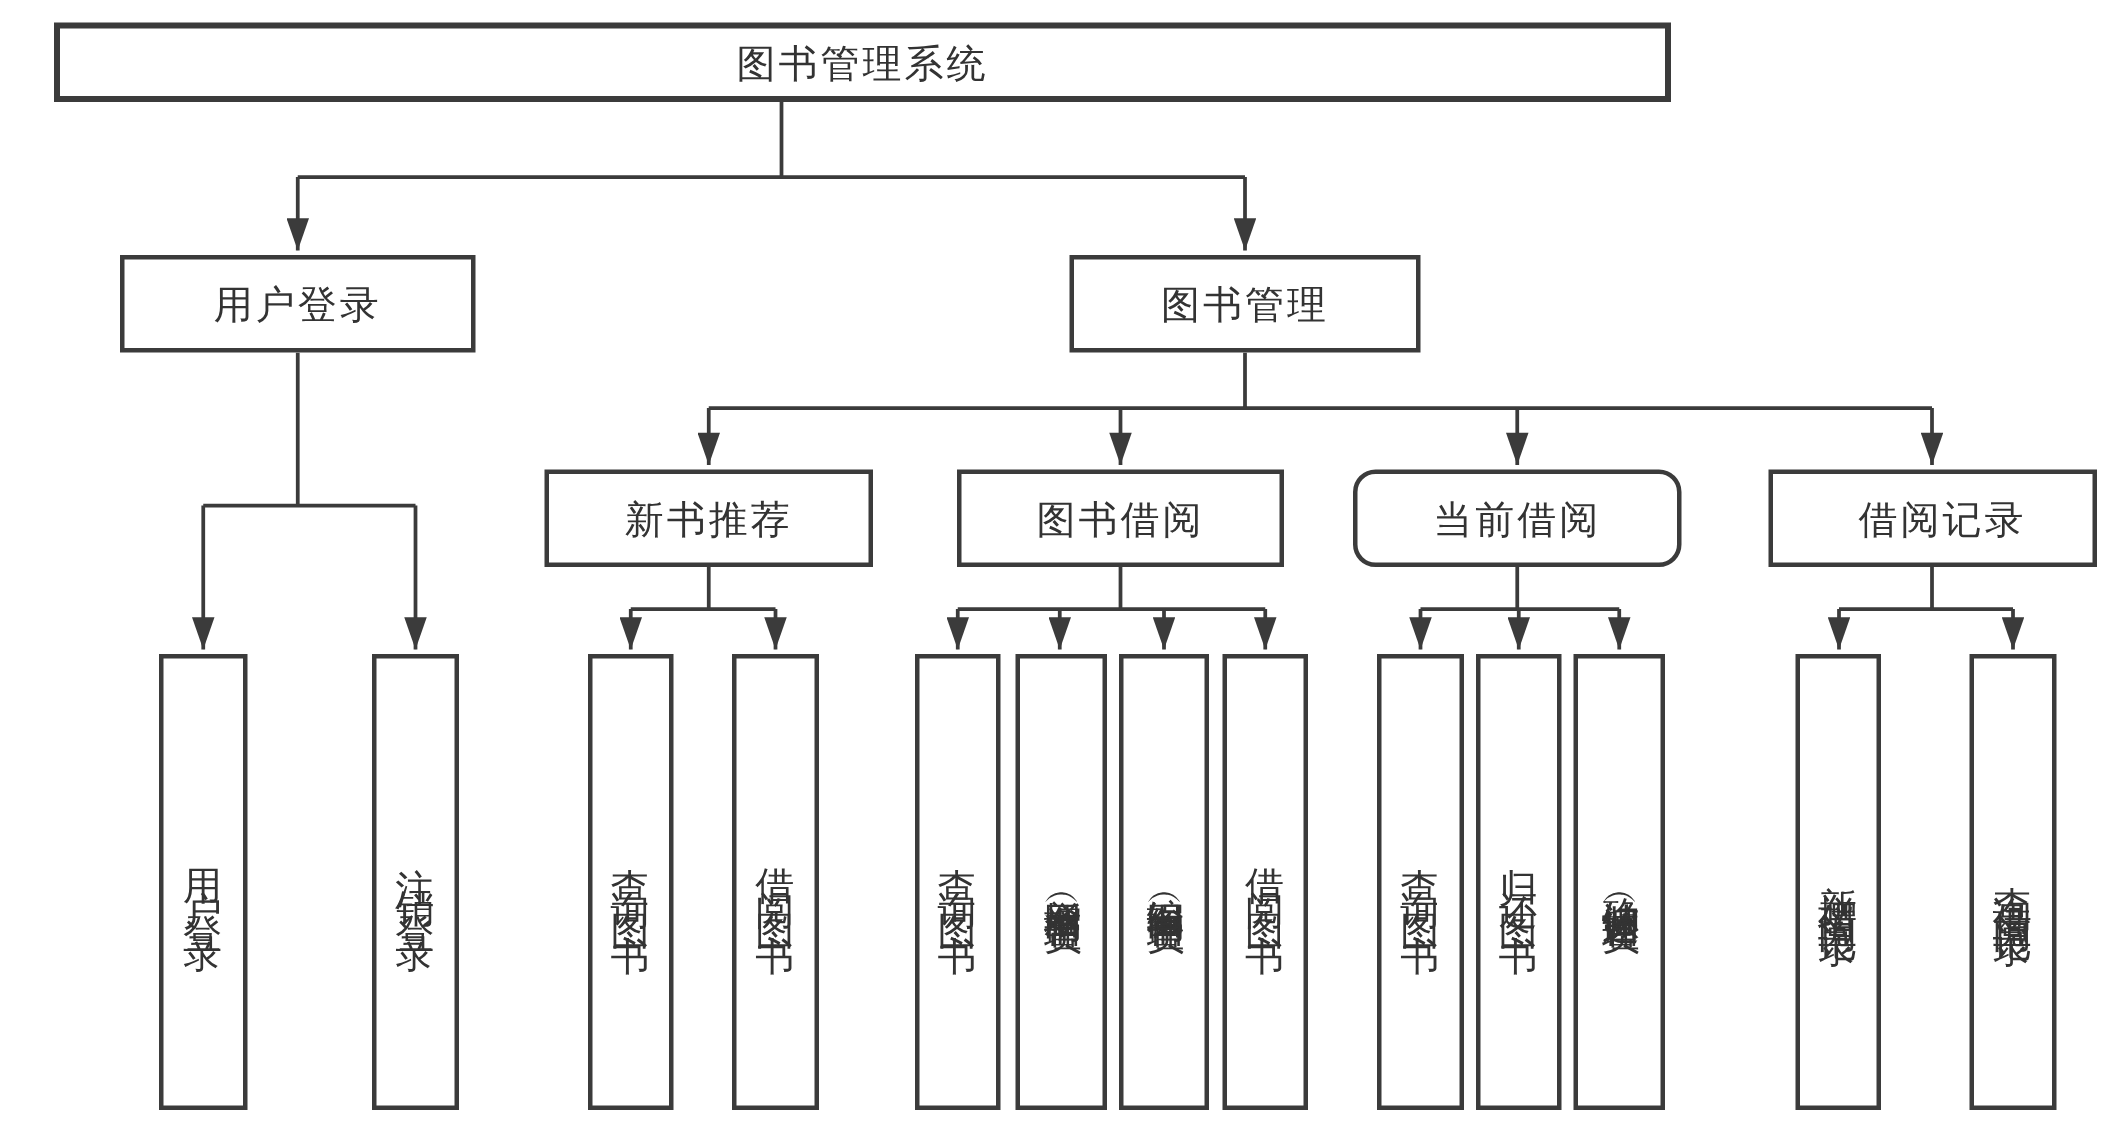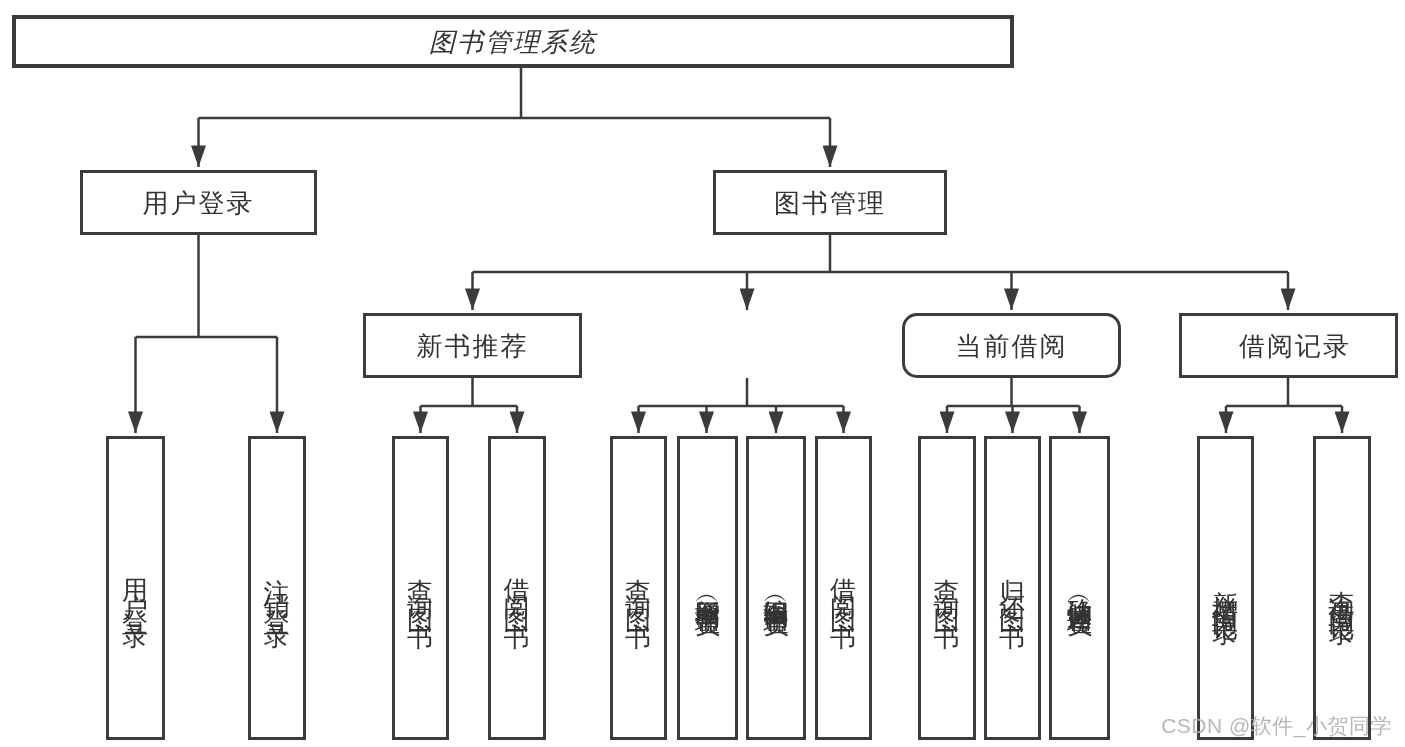--- a/index.html
+++ b/index.html
@@ -67,33 +67,36 @@
       <line x1="947" y1="406" x2="947" y2="433" marker-end="url(#arw)"></line>
       <line x1="1012.5" y1="406" x2="1012.5" y2="433" marker-end="url(#arw)"></line>
       <line x1="1079.5" y1="406" x2="1079.5" y2="433" marker-end="url(#arw)"></line>
 
       <path d="M1288,378 V406 M1226,406 H1342"></path>
       <line x1="1226" y1="406" x2="1226" y2="433" marker-end="url(#arw)"></line>
       <line x1="1342" y1="406" x2="1342" y2="433" marker-end="url(#arw)"></line>
     </g>
   </svg>
 
-  <div class="node root" style="left:12px; top:15px; width:1002px; height:53px;font-style:italic;">
+  <div class="node root" style="left:36px; top:15px; width:1078px; height:53px;">
     <span>图书管理系统</span>
   </div>
 
   <div class="node" style="left:80px; top:170px; width:237px; height:65px;">
     <span>用户登录</span>
   </div>
   <div class="node" style="left:713px; top:170px; width:234px; height:65px;">
     <span>图书管理</span>
   </div>
 
   <div class="node" style="left:363px; top:313px; width:219px; height:65px;">
     <span>新书推荐</span>
+  </div>
+  <div class="node" style="left:638px; top:313px; width:218px; height:65px;">
+    <span>图书借阅</span>
   </div>
   <div class="node" style="left:902px; top:313px; width:219px; height:65px;border-radius:15px;">
     <span>当前借阅</span>
   </div>
   <div class="node" style="left:1179px; top:313px; width:219px; height:65px;padding-left:13px;">
     <span>借阅记录</span>
   </div>
 
   <div class="node" style="left:106px; top:436px; width:59px; height:304px;">
     <span class="vlabel">用户登录</span>
@@ -132,15 +135,14 @@
     <span class="vlabel ls9">确认归还（管理员）</span>
   </div>
 
   <div class="node" style="left:1197px; top:436px; width:57px; height:304px;">
     <span class="vlabel ls6">新增借阅记录</span>
   </div>
   <div class="node" style="left:1313px; top:436px; width:58px; height:304px;">
     <span class="vlabel ls6">查询借阅记录</span>
   </div>
 
-  <div class="watermark">CSDN @软件_小贺同学</div>
 
 </div>
 
 </body></html>

